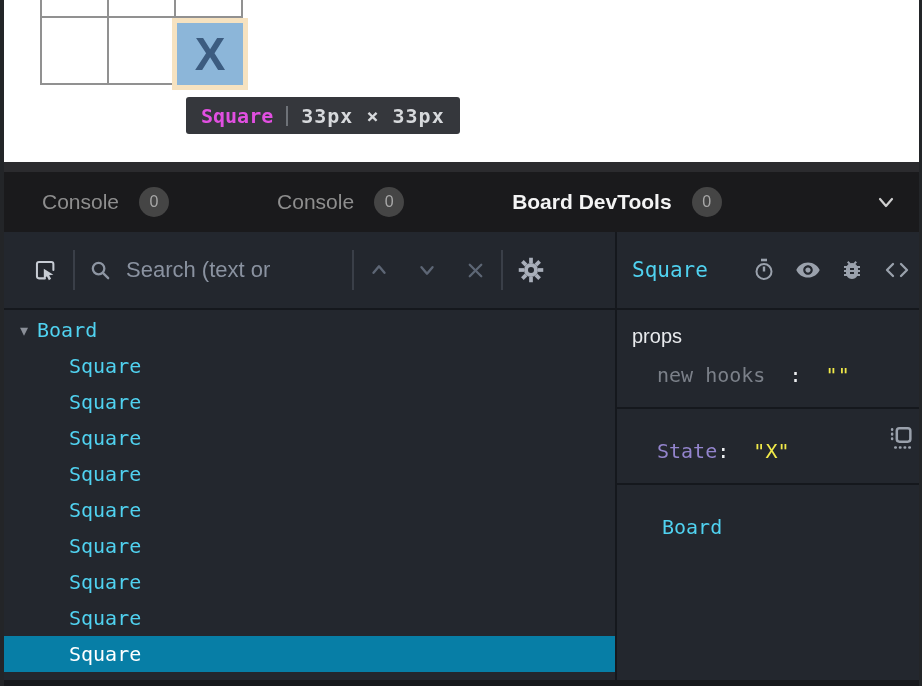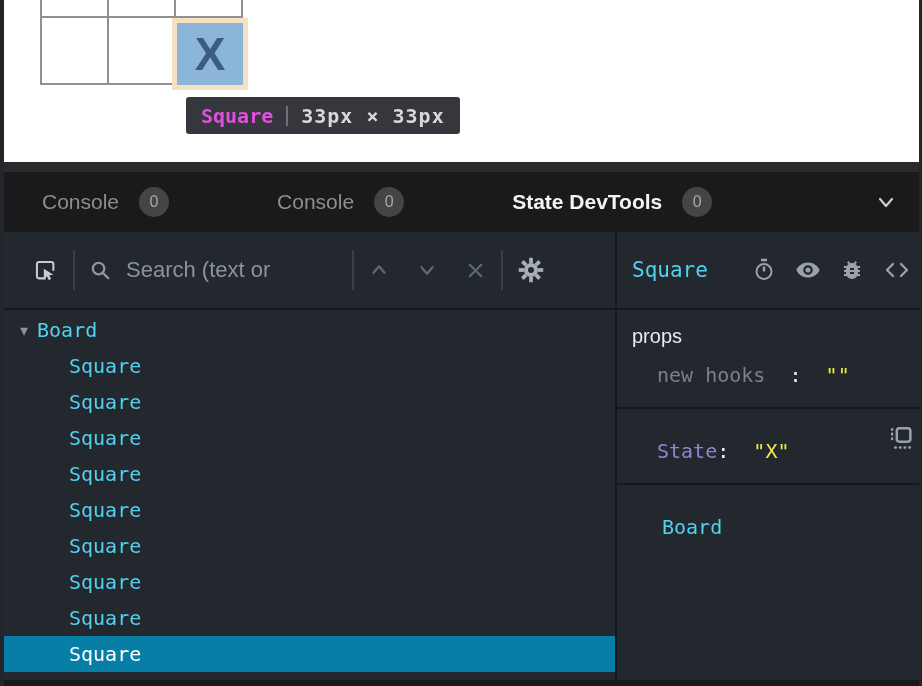--- a/index.html
+++ b/index.html
@@ -107,21 +107,21 @@
 <nav class="tab-bar">
   <div class="tab">
     <span>Console</span>
     <span class="badge">0</span>
   </div>
   <div class="tab">
     <span>Console</span>
     <span class="badge">0</span>
   </div>
   <div class="tab active">
-    <span>State DevTools</span>
+    <span>Board DevTools</span>
     <span class="badge">0</span>
   </div>
   <span class="tab-chevron">
     <svg width="24" height="24" viewBox="0 0 24 24" fill="none" stroke="currentColor" stroke-width="2.2" stroke-linecap="round" stroke-linejoin="round">
         <polyline points="6,9 12,16 18,9"></polyline>
       </svg>
   </span>
 </nav>
 
 <div class="devtools">

